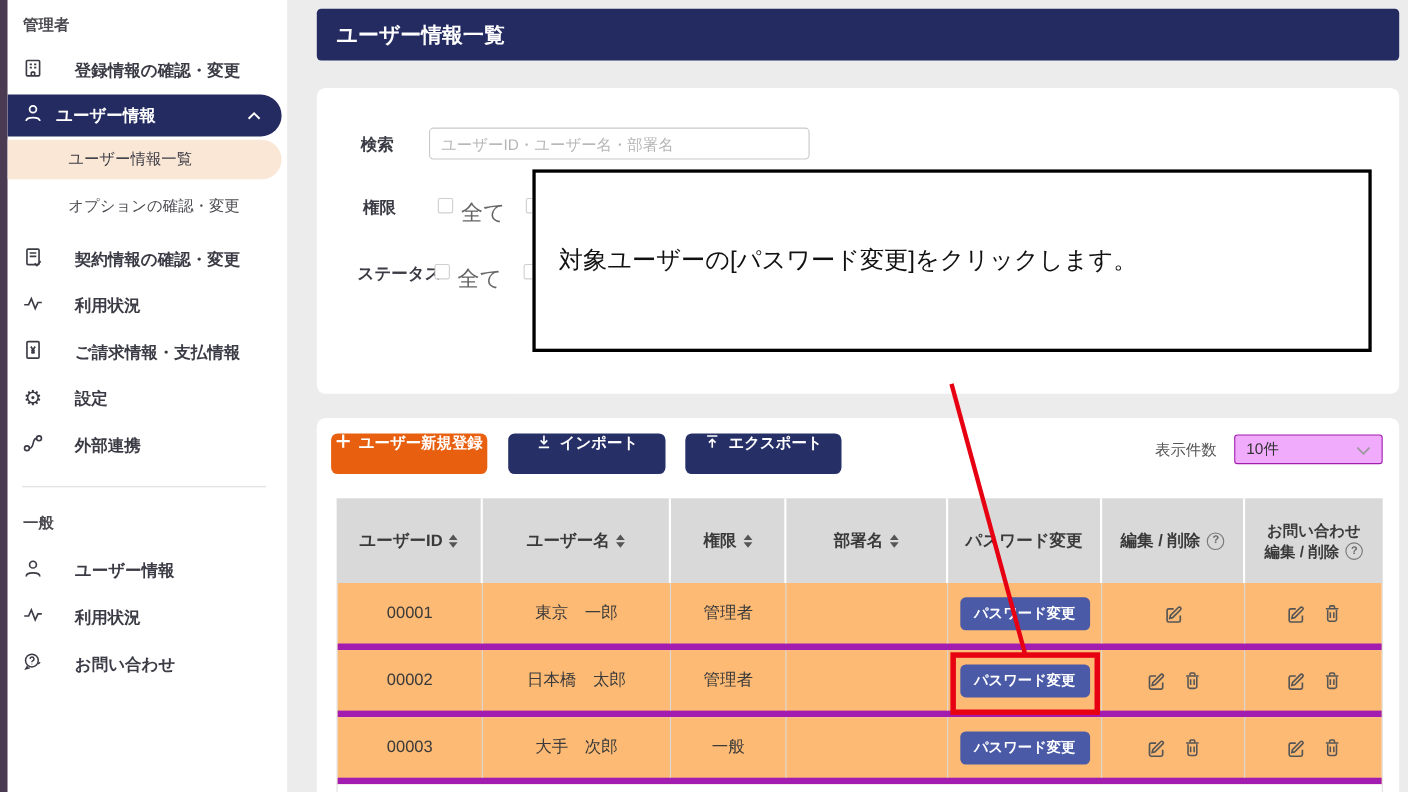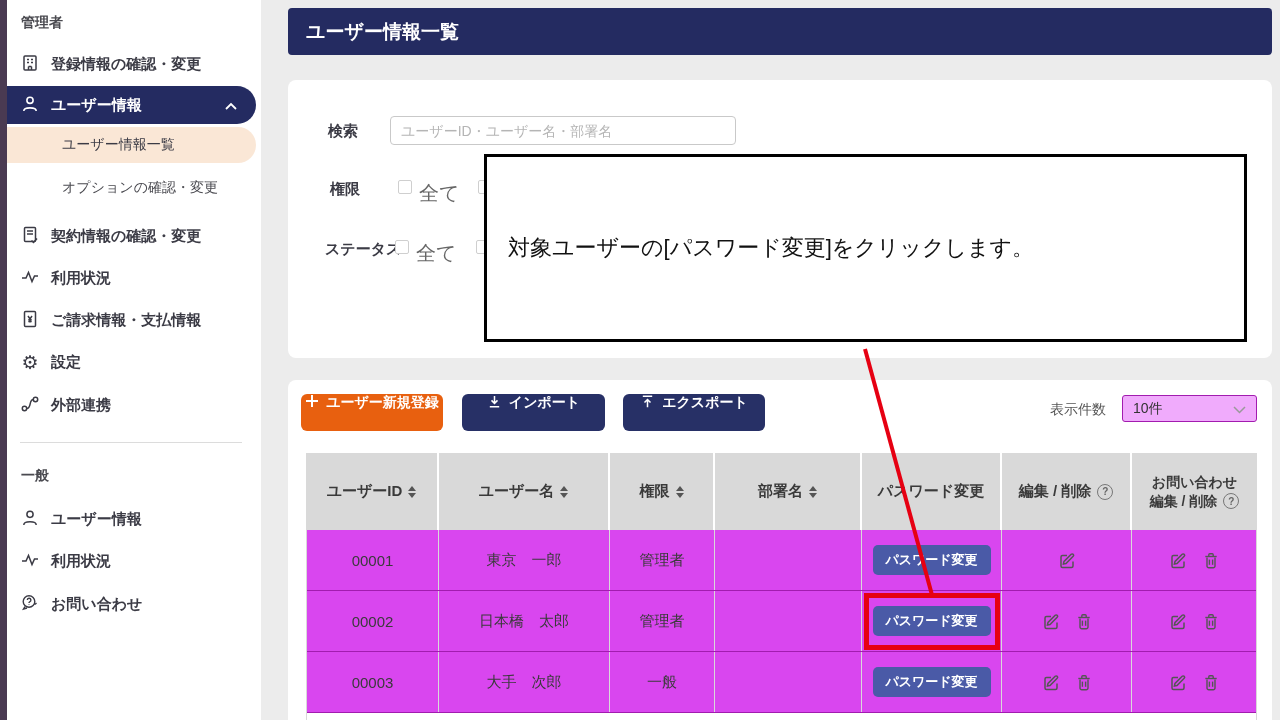--- a/index.html
+++ b/index.html
@@ -4,21 +4,21 @@
 <style>
   * { margin:0; padding:0; box-sizing:border-box; }
   body { font-family:"Liberation Sans","DejaVu Sans",sans-serif; background:#ECECEC; }
   .screen { position:relative; width:1280px; height:720px; overflow:hidden; background:#ECECEC; }
 
   
   .stripe { position:absolute; left:0; top:0; width:7px; height:720px; background:#4A3A52; }
   .sidebar { position:absolute; left:7px; top:0; width:254px; height:720px; background:#FFFFFF; }
   .side-section { position:absolute; left:14px; font-size:14px; font-weight:bold; color:#4A4A50; }
   .side-item { position:absolute; left:0; width:254px; height:32px; display:flex; align-items:center;
-               gap:11px; padding-left:13px; font-size:15px; font-weight:bold; color:#3B3B45; cursor:pointer; }
+               gap:28px; padding-left:13px; font-size:15px; font-weight:bold; color:#3B3B45; cursor:pointer; }
   .side-item svg { flex:0 0 auto; }
   .side-pill { position:absolute; left:0; width:249px; height:38px; background:#242B61; color:#FFFFFF;
                border-radius:0 19px 19px 0; display:flex; align-items:center; gap:11px; padding-left:13px;
                font-size:15px; font-weight:bold; cursor:pointer; }
   .side-pill .chev { margin-left:auto; margin-right:18px; }
   .side-sub-selected { position:absolute; left:0; width:249px; height:36px; background:#FAE7D6;
                border-radius:0 18px 18px 0; display:flex; align-items:center; padding-left:55px;
                font-size:14px; color:#3B3B45; cursor:pointer; }
   .side-sub { position:absolute; left:0; width:249px; height:30px; display:flex; align-items:center;
                padding-left:55px; font-size:14px; color:#4A4A50; cursor:pointer; }
@@ -31,21 +31,21 @@
                align-items:center; padding-left:18px; }
   .filter-card { position:absolute; left:288px; top:80px; width:984px; height:278px; background:#FFFFFF; border-radius:8px; }
   .f-label { position:absolute; font-size:15px; font-weight:bold; color:#3B3B45; }
   .search-input { position:absolute; left:102px; top:36px; width:346px; height:29px; border:1px solid #C9C9C9;
                border-radius:4px; font-size:14px; padding:0 10px; color:#333; outline:none;
                font-family:"Liberation Sans","DejaVu Sans",sans-serif; }
   .search-input::placeholder { color:#B5B5B5; }
   .checkbox { position:absolute; width:14px; height:14px; border:1px solid #CFCFCF; border-radius:2px; background:#FFF; cursor:pointer; }
   .chk-label { position:absolute; font-size:20px; color:#666; }
 
-  .callout { position:absolute; left:484px; top:154px; width:763px; height:188px; background:#FFFFFF;
+  .callout { position:absolute; left:484px; top:154px; width:763px; height:166px; background:#FFFFFF;
                border:3px solid #000000; z-index:30; display:flex; align-items:center; padding-left:21px;
                font-size:22px; color:#111; }
   .red-line-svg { position:absolute; left:0; top:0; z-index:25; pointer-events:none; }
   .red-highlight { position:absolute; left:864px; top:593px; width:136px; height:57px;
                border:5px solid #E60012; z-index:20; pointer-events:none; }
 
   .table-card { position:absolute; left:288px; top:380px; width:984px; height:340px; background:#FFFFFF;
                border-radius:8px 8px 0 0; }
   .btn { position:absolute; top:14px; height:37px; border:none; border-radius:6px; color:#FFF;
                font-size:14px; font-weight:bold; display:flex; align-items:flex-start; justify-content:center;
@@ -68,21 +68,21 @@
   .th-2line { flex-direction:column; gap:2px; font-size:14px; line-height:17px; }
   .th-2line .sub { display:flex; align-items:center; gap:6px; }
   .sort { display:inline-flex; flex-direction:column; gap:2px; }
   .sort i { display:block; width:0; height:0; border-left:4px solid transparent; border-right:4px solid transparent; }
   .sort .up { border-bottom:5px solid #555; }
   .sort .dn { border-top:5px solid #555; }
   .help { display:inline-flex; width:16px; height:16px; border:1.4px solid #777; border-radius:50%;
                align-items:center; justify-content:center; font-size:10px; font-weight:bold; color:#666; cursor:pointer; }
   .tbody { border:1px solid #D9D9D9; border-top:none; }
   .tr { display:grid; grid-template-columns:132px 171px 105px 147px 140px 130px 124px; height:61px;
-               border-bottom:1px solid #a21caf; background:#d946ef; }
+               border-bottom:6px solid #a21caf; background:#fdba74; }
   .tr:last-child { border-bottom:none; }
   .td { display:flex; align-items:center; justify-content:center; gap:14px; font-size:15px; color:#3A3A3A;
                border-right:1px solid #D9D9D9; }
   .td:last-child { border-right:none; }
   .tr-sliver { height:7px; background:#FFF; }
   .pwd-btn { width:118px; height:30px; background:#4A5AA7; border:none; border-radius:5px; color:#FFF;
                font-size:13px; font-weight:bold; cursor:pointer; font-family:"Liberation Sans","DejaVu Sans",sans-serif; }
   .icon-btn { background:none; border:none; cursor:pointer; padding:0; display:flex; }
 </style>
 </head>

